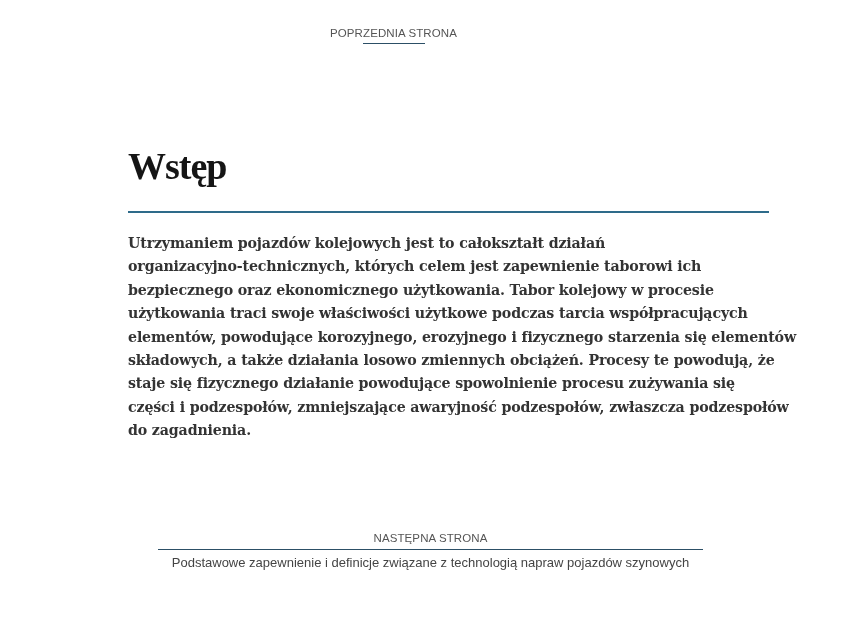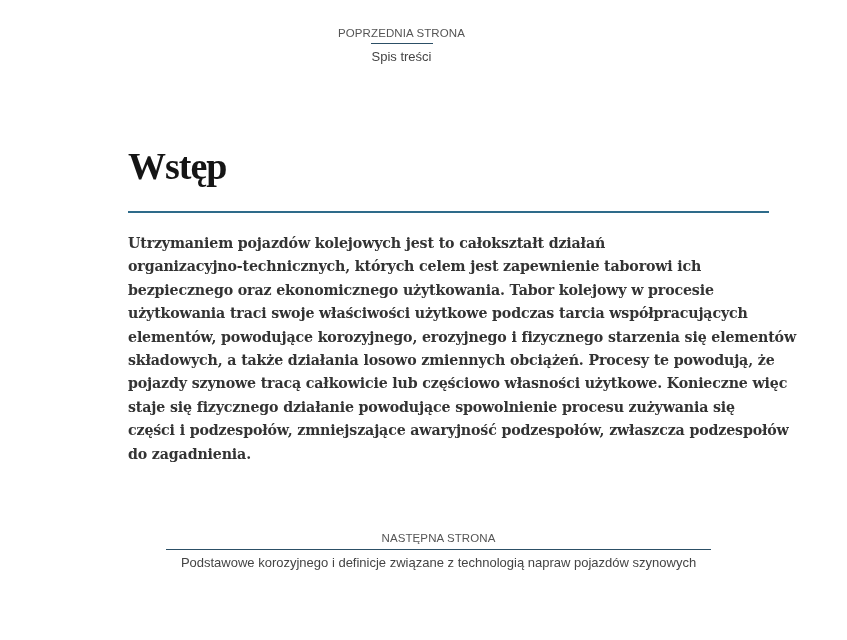--- a/index.html
+++ b/index.html
@@ -1,17 +1,17 @@
 <!DOCTYPE html>
 <html><head>
 <meta charset="utf-8">
 <style>
   html, body { margin: 0; padding: 0; background: #ffffff; }
   body { width: 847px; height: 640px; position: relative; overflow: hidden; }
-  .nav-block { position: absolute; left: 16px; width: 747px; text-align: center; padding-left: 12px; }
+  .nav-block { position: absolute; left: 8px; width: 747px; text-align: center; padding-left: 12px; }
   .prev { top: 23px; }
   .next { top: 528px; margin-left: 37px; }
   .nav-label {
     font-family: "Liberation Sans", sans-serif; font-size: 11.5px; color: #555;
     letter-spacing: 0.1px; line-height: 14px; display: inline-block;
   }
   .prev .rule { width: 62px; height: 1px; background: #2c4f66; margin: 2px auto 3px; }
   .next .rule { width: 545px; height: 1px; background: #2c4f66; margin: 3px auto 3px; }
   .nav-link {
     font-family: "Liberation Sans", sans-serif; font-size: 13px; color: #444;
@@ -29,36 +29,34 @@
     color: #333; letter-spacing: -0.15px; font-weight: bold;
   }
   .body-text span { display: block; white-space: nowrap; }
 </style>
 </head>
 <body>
 
 <div class="nav-block prev">
   <div><span class="nav-label">POPRZEDNIA STRONA</span></div>
   <div class="rule"></div>
-  <div><a class="nav-link">Spis treści</a></div>
 </div>
 
 <h1 class="title">Wstęp</h1>
 <div class="title-rule"></div>
 
 <p class="body-text">
   <span>Utrzymaniem pojazdów kolejowych jest to całokształt działań</span>
   <span>organizacyjno-technicznych, których celem jest zapewnienie taborowi ich</span>
   <span>bezpiecznego oraz ekonomicznego użytkowania. Tabor kolejowy w procesie</span>
   <span>użytkowania traci swoje właściwości użytkowe podczas tarcia współpracujących</span>
   <span>elementów, powodujące korozyjnego, erozyjnego i fizycznego starzenia się elementów</span>
   <span>składowych, a także działania losowo zmiennych obciążeń. Procesy te powodują, że</span>
-  <span>pojazdy szynowe tracą całkowicie lub częściowo własności użytkowe. Konieczne więc</span>
   <span>staje się fizycznego działanie powodujące spowolnienie procesu zużywania się</span>
   <span>części i podzespołów, zmniejszające awaryjność podzespołów, zwłaszcza podzespołów</span>
   <span>do zagadnienia.</span>
 </p>
 
 <div class="nav-block next">
   <div><span class="nav-label">NASTĘPNA STRONA</span></div>
   <div class="rule"></div>
-  <div><a class="nav-link">Podstawowe korozyjnego i definicje związane z technologią napraw pojazdów szynowych</a></div>
+  <div><a class="nav-link">Podstawowe zapewnienie i definicje związane z technologią napraw pojazdów szynowych</a></div>
 </div>
 
 </body></html>

